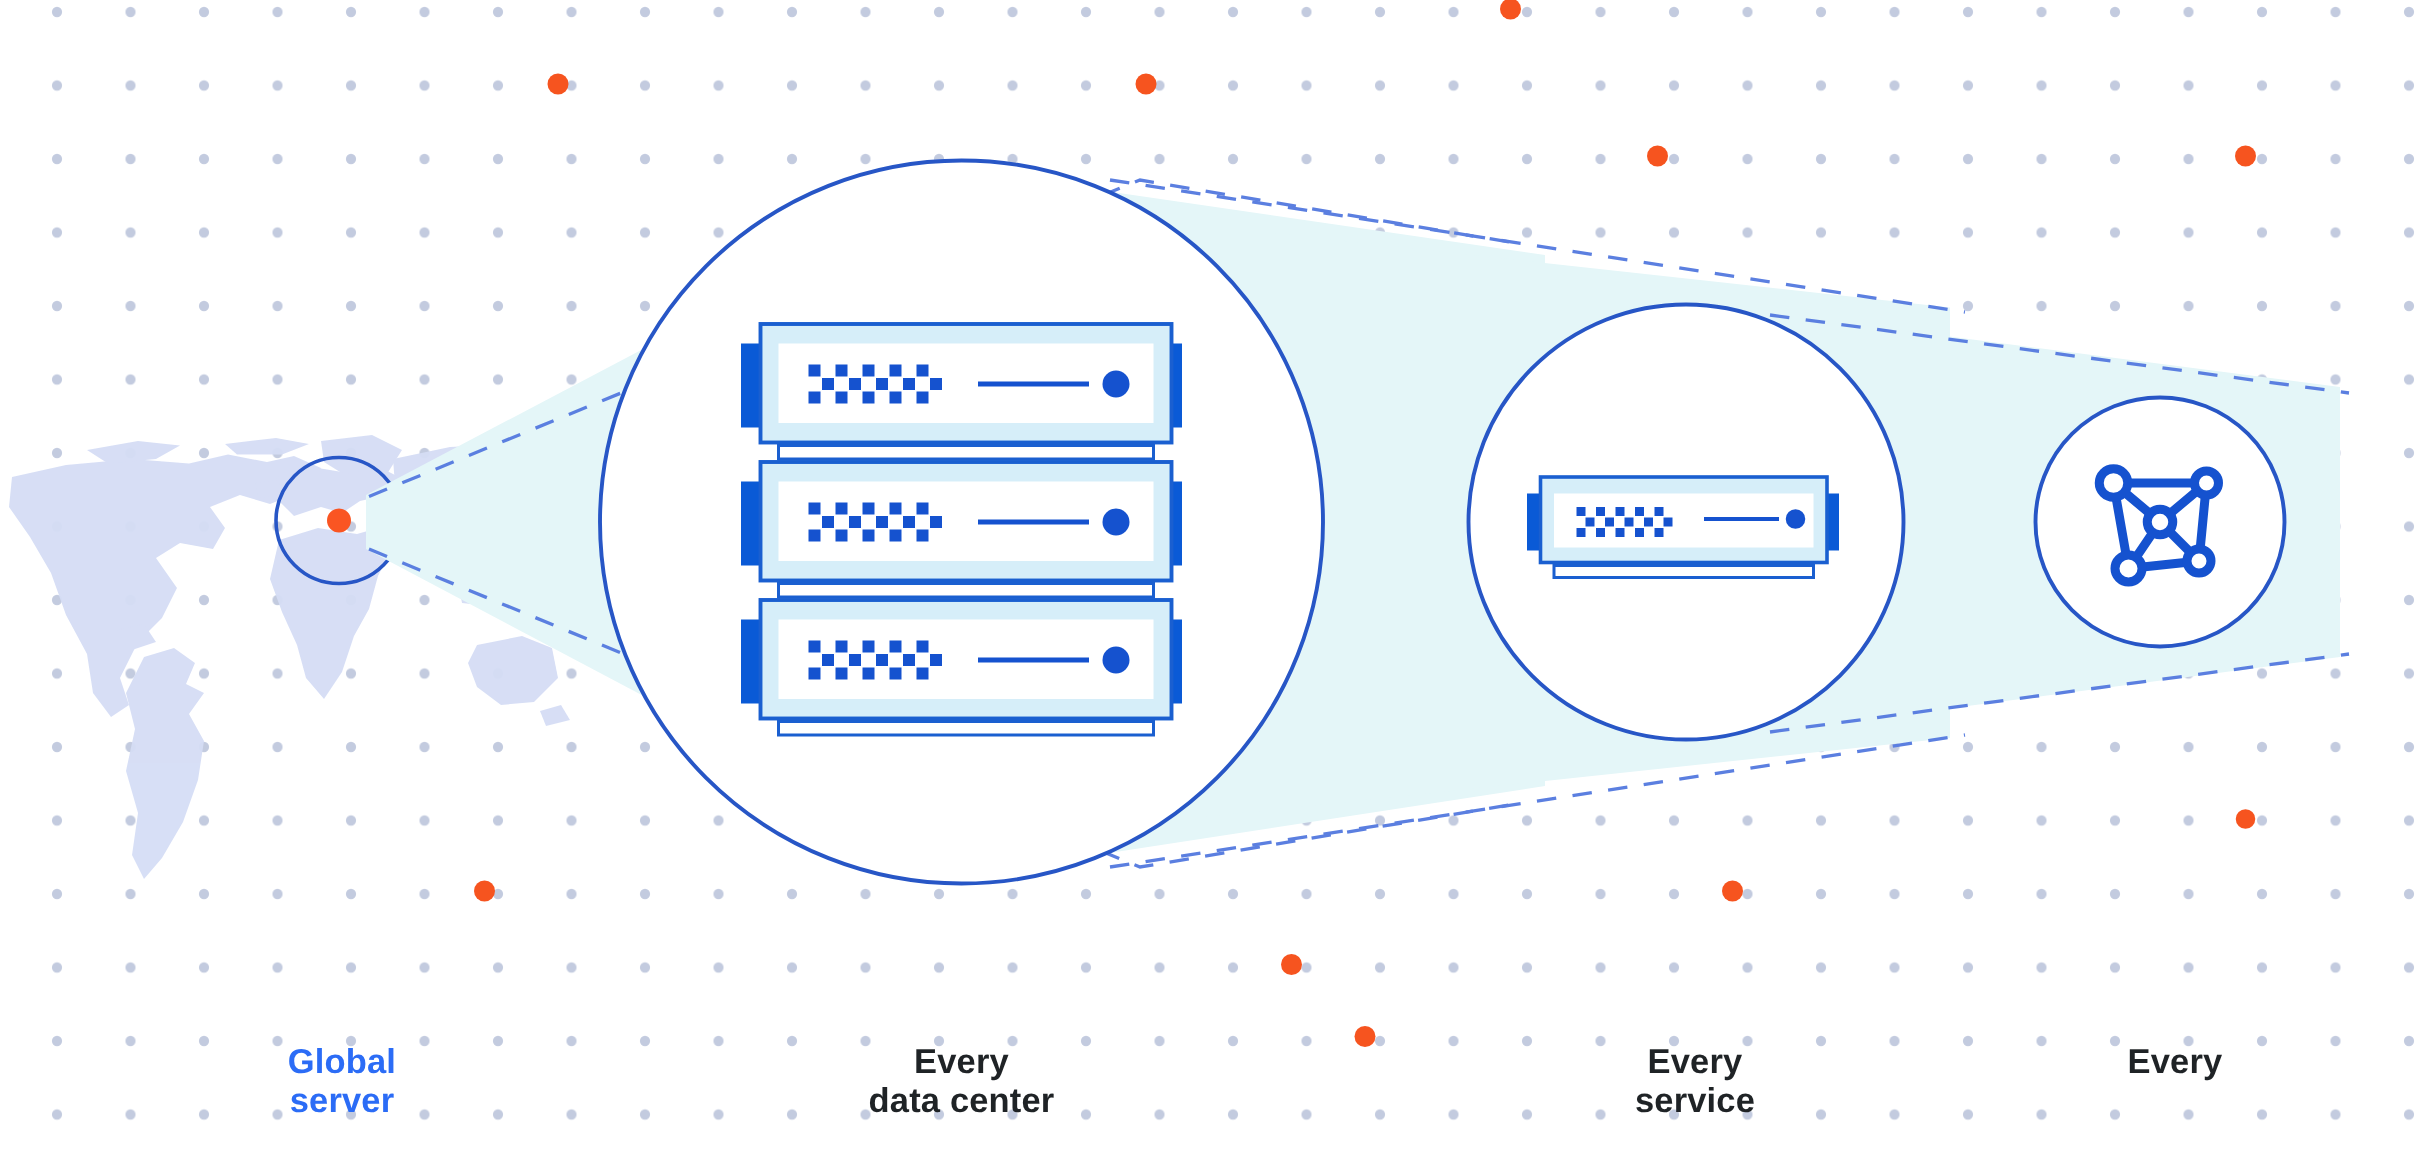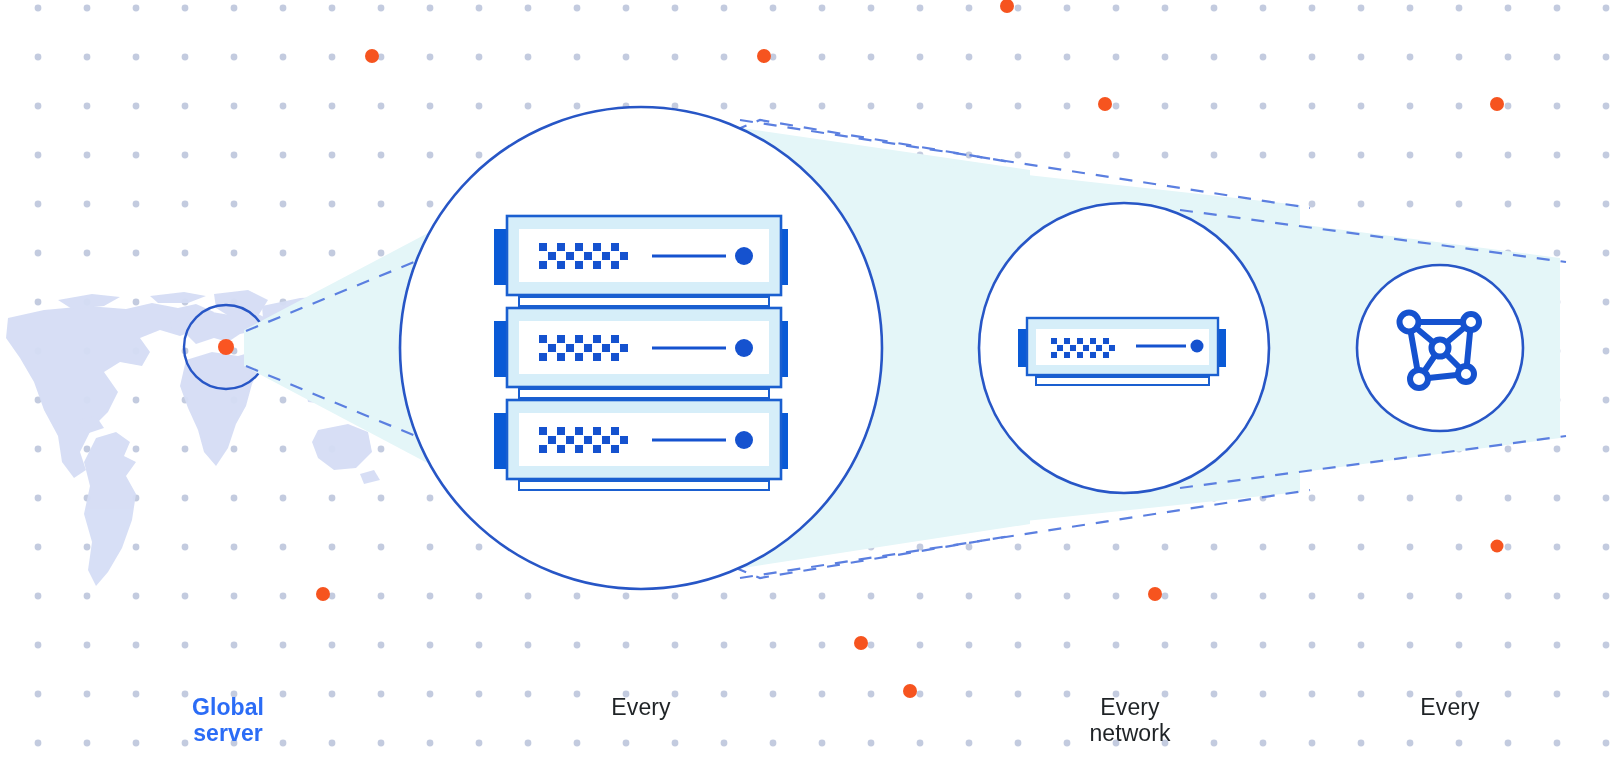--- a/index.html
+++ b/index.html
@@ -16,21 +16,21 @@
   .labels{position:absolute;left:0;top:0;width:1620px;height:782px;pointer-events:none;}
   .label{
     position:absolute;
     text-align:center;
     font-size:23px;
     line-height:26px;
     font-weight:700;
     letter-spacing:.1px;
     white-space:pre-line;
   }
-  .label.dark{color:#1f2326;font-weight:400;text-align:center;}
+  .label.dark{color:#1f2326;font-weight:700;text-align:center;}
   .label.accent{color:#2b6cf6;font-weight:700;}
   .label .l2{display:block;}
 </style>
 </head>
 <body>
 
 <div id="stage">
 
   <svg class="layer" viewBox="0 0 1620 782">
     <defs>
@@ -265,25 +265,26 @@
 
   <div class="labels">
 
     <div class="label accent" style="left:128px; top:668px; width:200px;">
       <span>Global</span>
       <span class="l2">server</span>
     </div>
 
     <div class="label dark" style="left:541px; top:668px; width:200px;">
       <span>Every</span>
+      <span class="l2">data center</span>
     </div>
 
     <div class="label dark" style="left:1030px; top:668px; width:200px;">
       <span>Every</span>
-      <span class="l2">network</span>
+      <span class="l2">service</span>
     </div>
 
     <div class="label dark" style="left:1350px; top:668px; width:200px;">
       <span>Every</span>
     </div>
 
   </div>
 
 </div>
 

